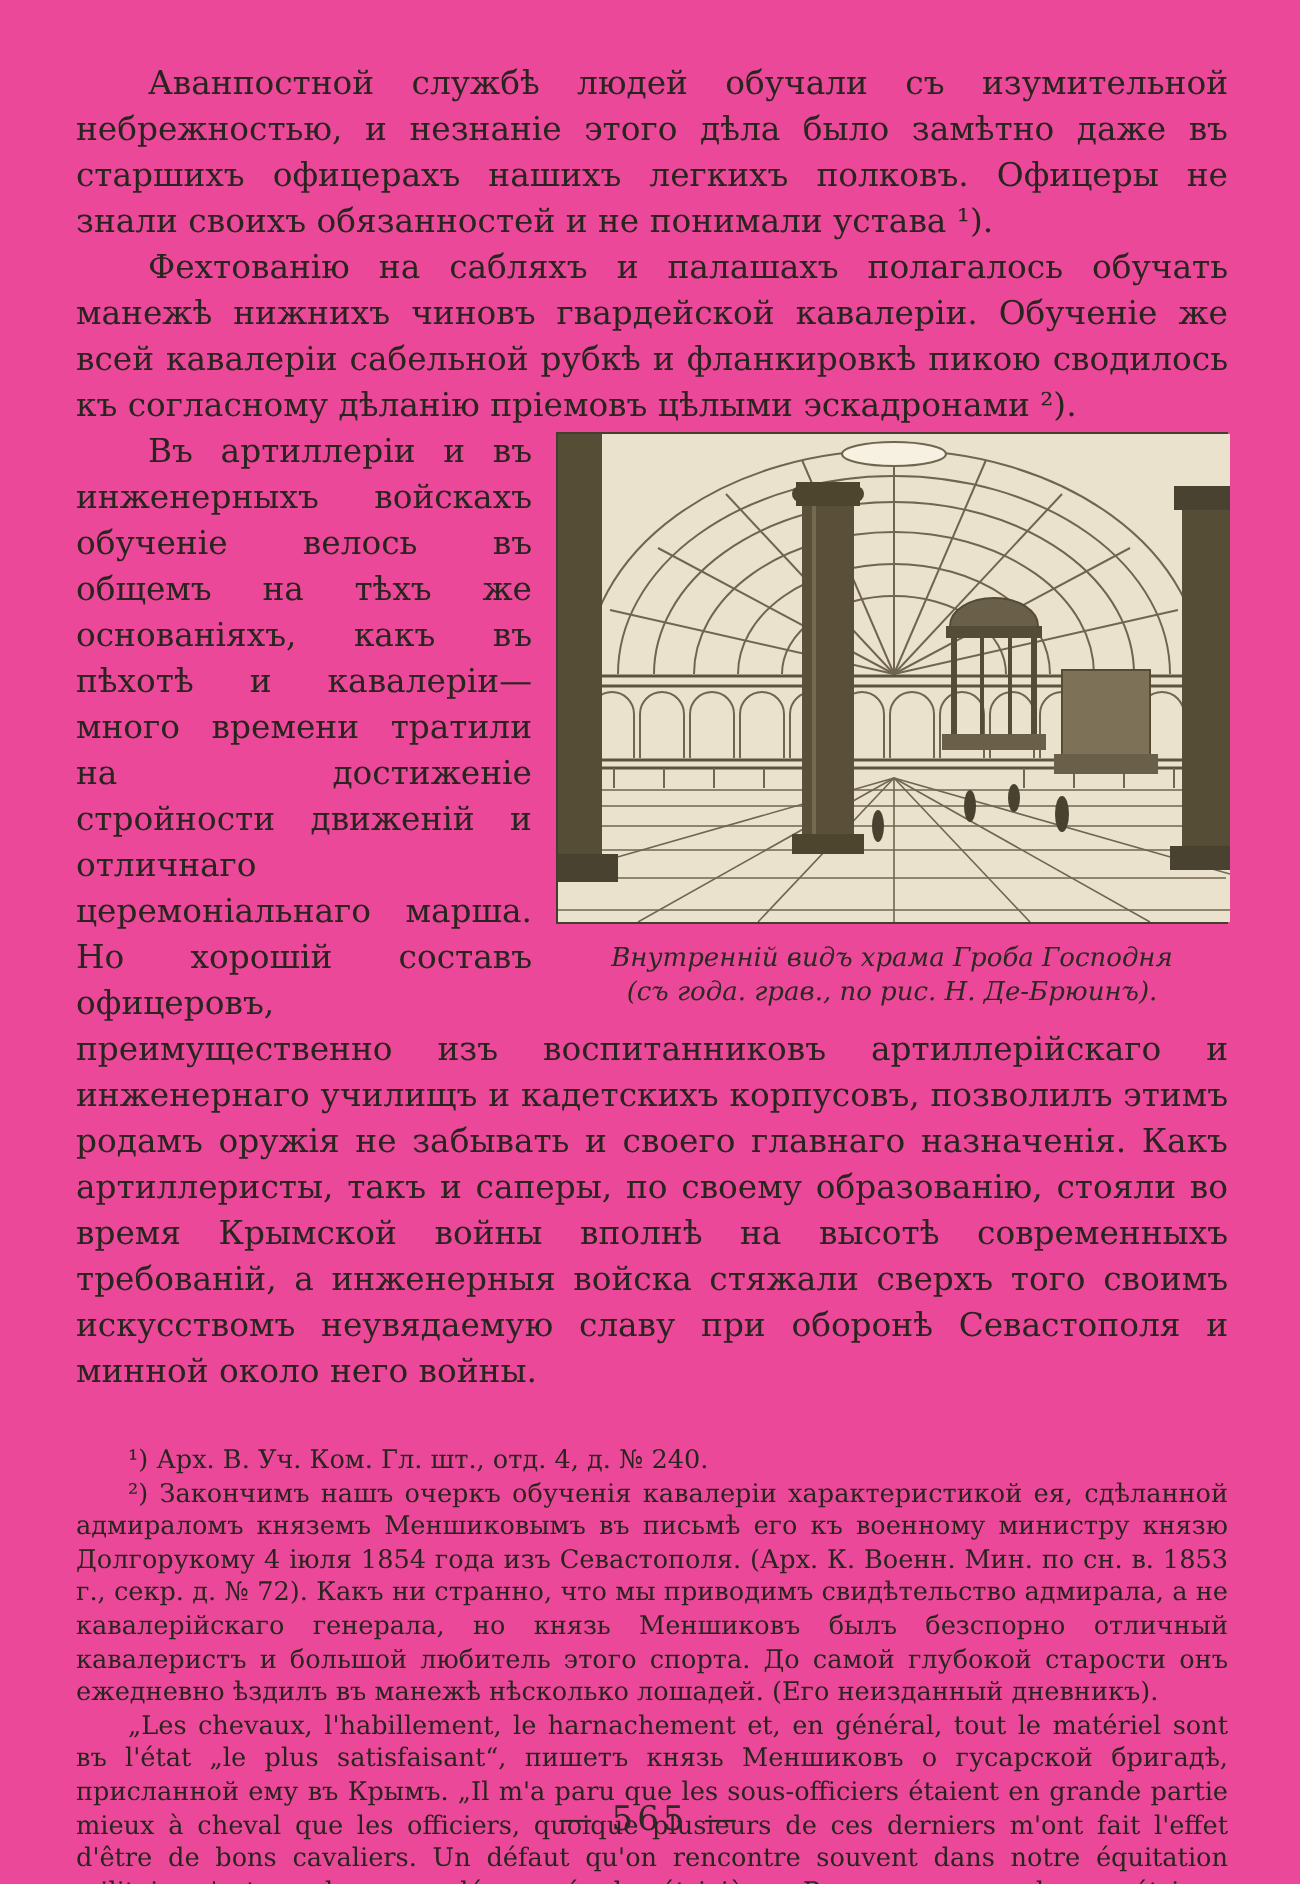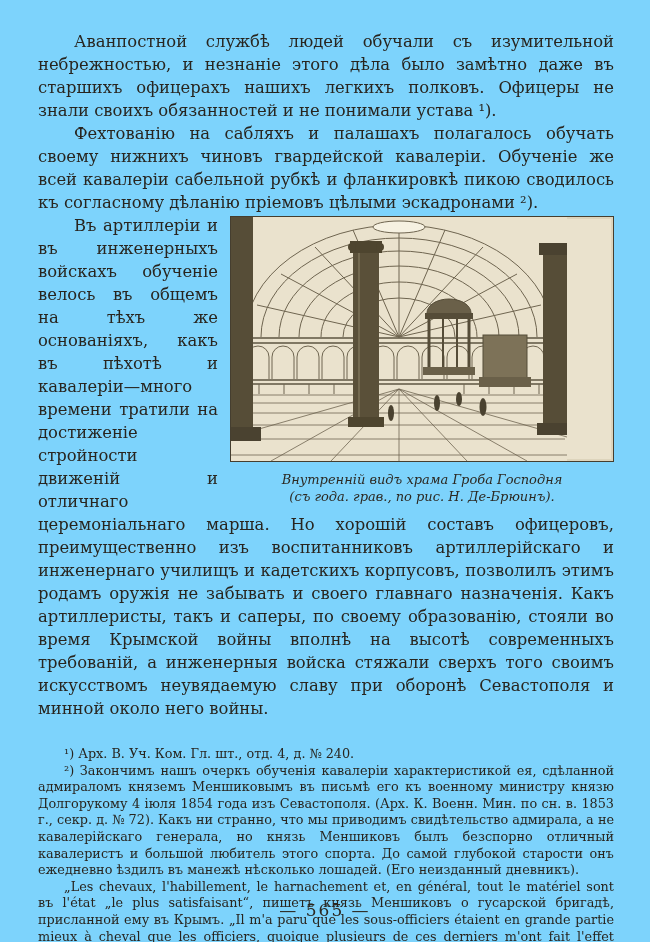--- a/index.html
+++ b/index.html
@@ -1,37 +1,37 @@
 <!DOCTYPE html>
 <html><head>
 <meta charset="utf-8">
 <style>
   html, body { margin: 0; padding: 0; background: #6e6a60; }
   .page {
     position: relative;
     width: 650px;
     height: 942px;
     margin: 0 auto;
-    background: #7dd3fc;
+    background: #ec4899;
     color: #28251f;
     font-family: "DejaVu Serif", "Liberation Serif", serif;
     box-sizing: border-box;
     padding: 30px 36px 0 38px;
     overflow: hidden;
   }
   .main {
     font-size: 16.4px;
     line-height: 23px;
     text-align: justify;
   }
   p.para { margin: 0; text-indent: 36px; }
   .p3wrap { overflow: visible; }
   figure.figure {
     float: right;
-    width: 384px;
+    width: 336px;
     margin: 2px 0 8px 12px;
     padding: 0;
   }
   .figure-frame {
     border: 1px solid #453e2f;
     background: #eae2cd;
     height: 244px;
     box-shadow: inset 0 0 0 2px #ddd4bc;
   }
   .figure-frame svg { display: block; }
@@ -62,21 +62,21 @@
     color: #2c2922;
   }
 </style>
 </head>
 <body>
 
 <div class="page">
   <div class="main">
 
     <p class="para">Аванпостной службѣ людей обучали съ изумительной небрежностью, и незнаніе этого дѣла было замѣтно даже въ старшихъ офицерахъ нашихъ легкихъ полковъ. Офицеры не знали своихъ обязанностей и не понимали устава ¹).</p>
-    <p class="para">Фехтованію на сабляхъ и палашахъ полагалось обучать своему нижнихъ чиновъ гвардейской кавалеріи. Обученіе же всей кавалеріи сабельной рубкѣ и фланкировкѣ пикою сводилось къ согласному дѣланію пріемовъ цѣлыми эскадронами ²).</p>
+    <p class="para">Фехтованію на сабляхъ и палашахъ полагалось обучать манежѣ нижнихъ чиновъ гвардейской кавалеріи. Обученіе же всей кавалеріи сабельной рубкѣ и фланкировкѣ пикою сводилось къ согласному дѣланію пріемовъ цѣлыми эскадронами ²).</p>
 
     <div class="p3wrap">
       <figure class="figure">
         <div class="figure-frame">
           <svg viewBox="0 0 336 244" width="336" height="244" preserveAspectRatio="none" aria-hidden="true">
             <rect x="0" y="0" width="336" height="244" fill="#eae2cd"></rect>
 
             <g stroke="#6f6550" fill="none" stroke-width="1">
               <path d="M14 120 A154 112 0 0 1 322 120"></path>
               <path d="M30 120 A138 99 0 0 1 306 120"></path>

